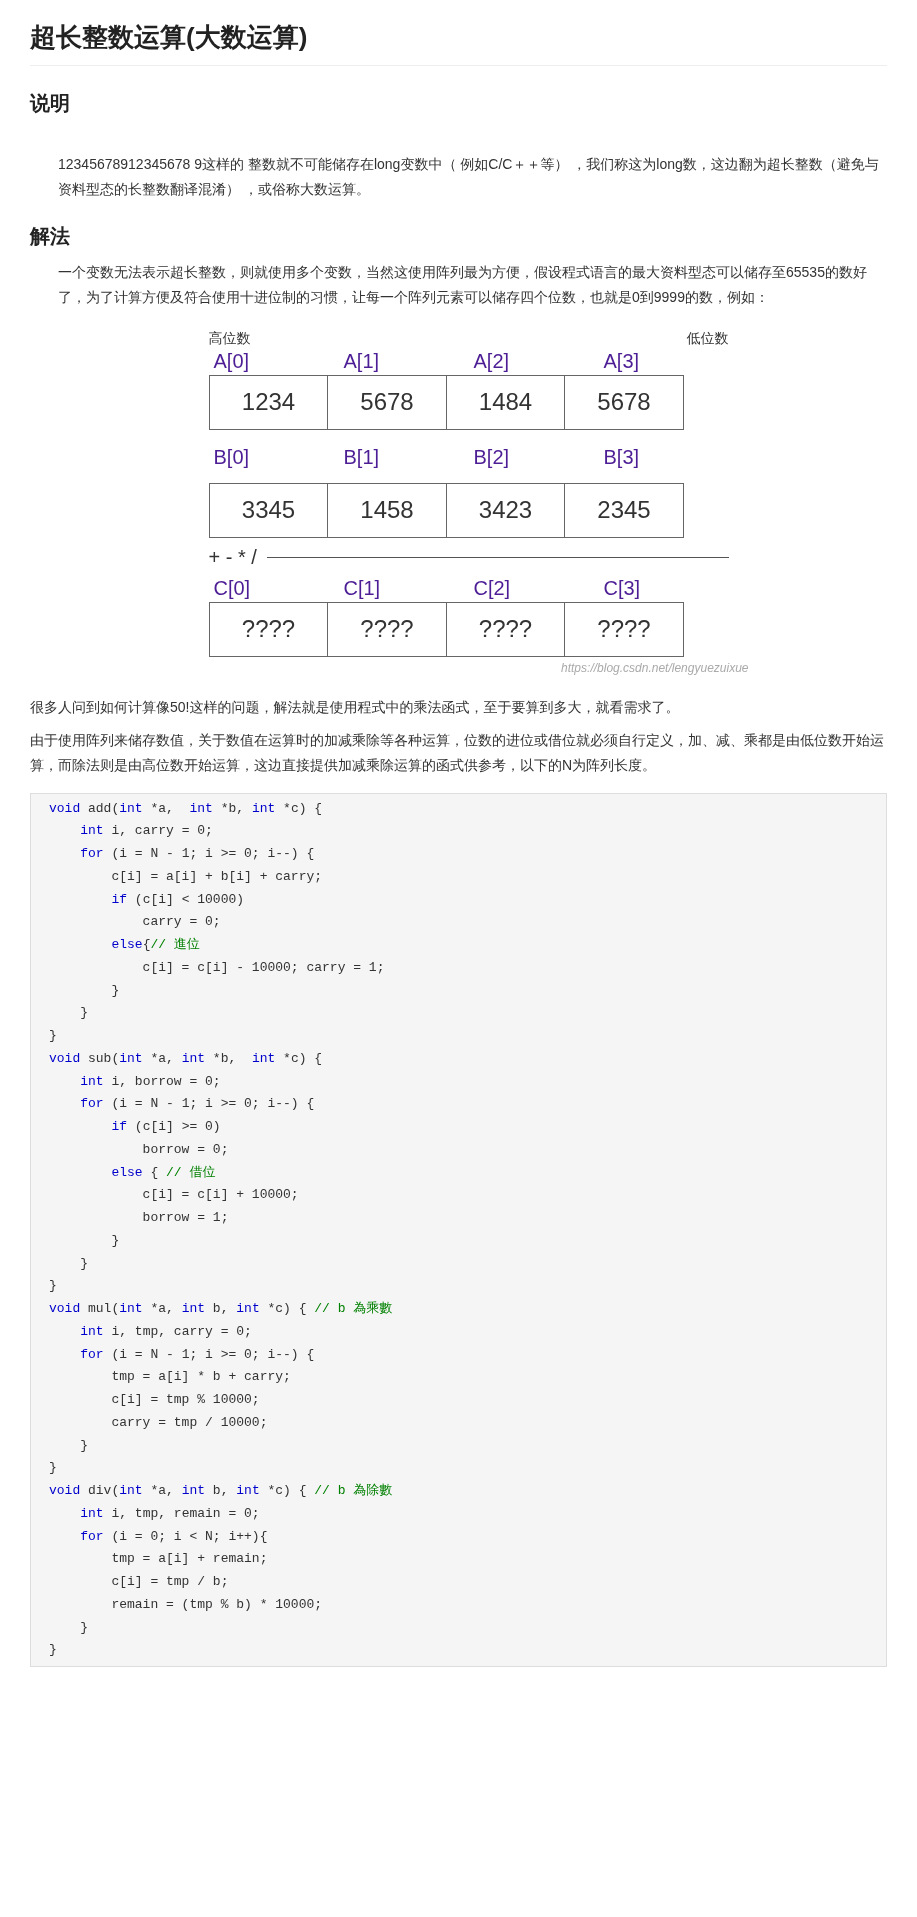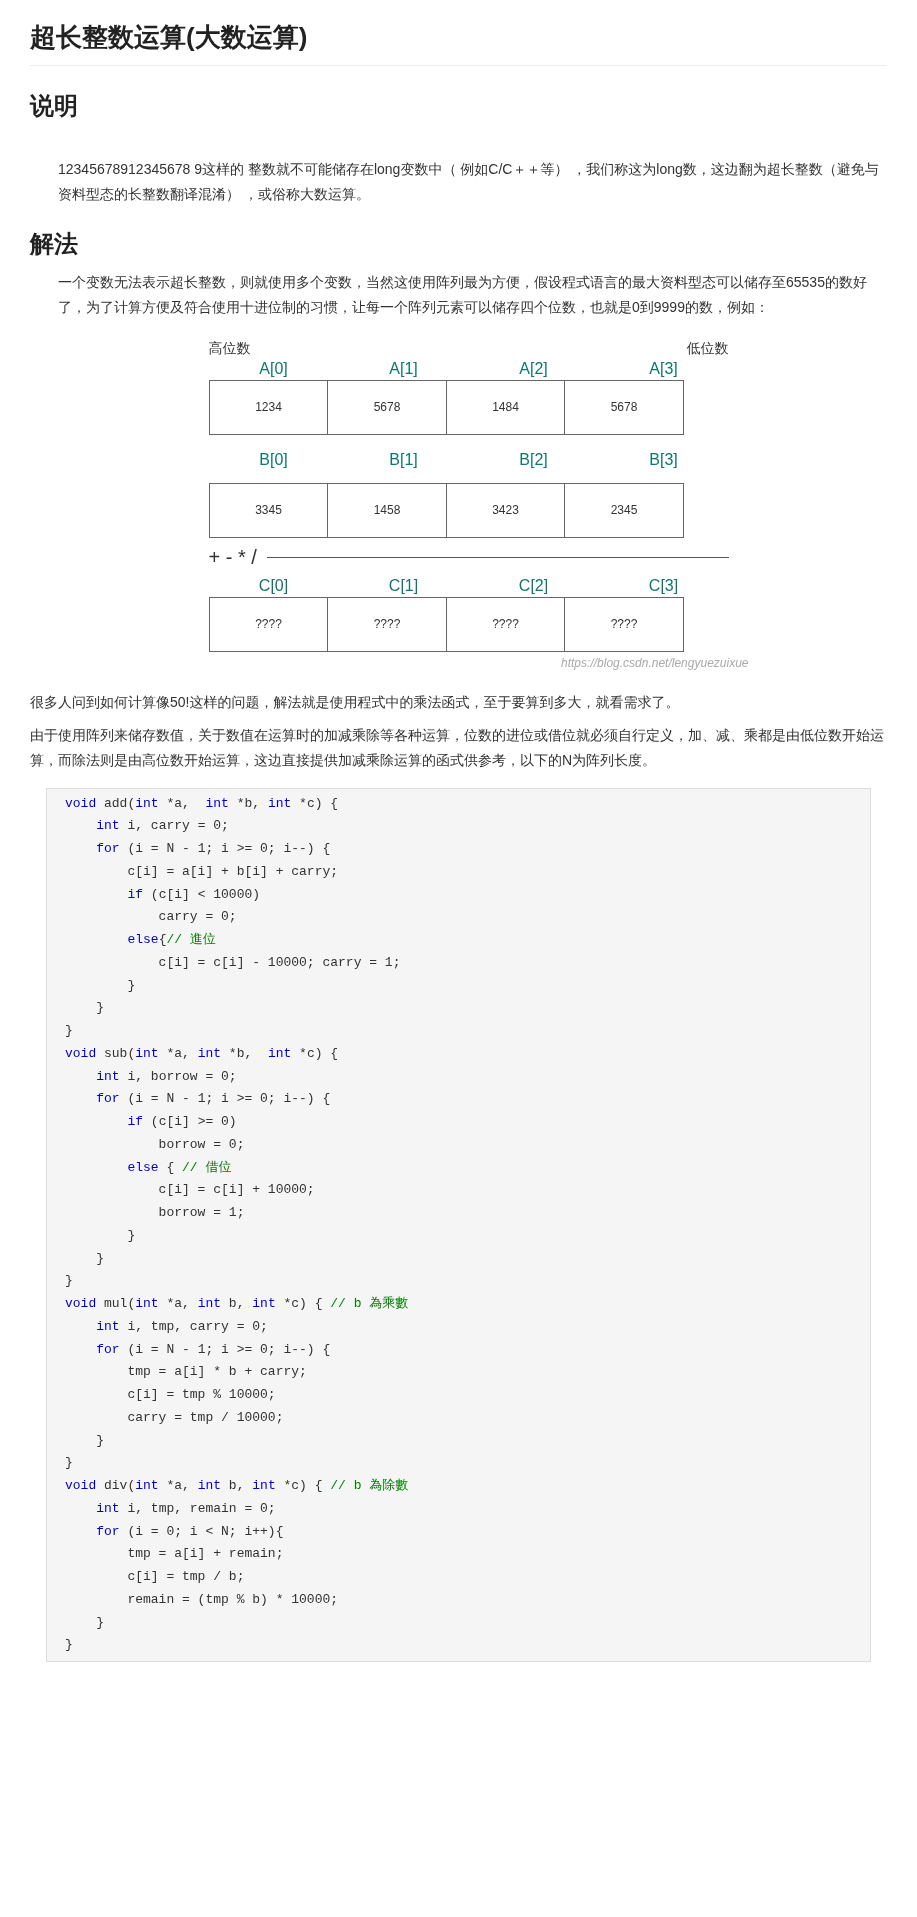--- a/index.html
+++ b/index.html
@@ -13,21 +13,21 @@
     }
     h1 {
       font-size: 26px;
       font-weight: bold;
       color: #222;
       margin-bottom: 24px;
       border-bottom: 1px solid #eee;
       padding-bottom: 10px;
     }
     h2 {
-      font-size: 24px;
+      font-size: 20px;
       font-weight: bold;
       color: #222;
       margin-top: 20px;
       margin-bottom: 10px;
     }
     .section-text {
       line-height: 1.8;
       margin-left: 28px;
       color: #333;
     }
@@ -39,23 +39,23 @@
       width: 580px;
     }
     .array-label-row {
       display: flex;
       width: 100%;
       justify-content: space-around;
       margin-bottom: 4px;
     }
     .array-label-cell {
       width: 120px;
-      text-align: center;
-      font-size: 16px;
-      color: #0f766e;
+      text-align: left;
+      font-size: 20px;
+      color: #4c1d95;
     }
     .high-low-labels {
       display: flex;
       width: 520px;
       justify-content: space-between;
       margin-bottom: 2px;
       margin-left: 20px;
     }
     .high-label, .low-label {
       font-size: 14px;
@@ -66,21 +66,21 @@
       margin-left: 20px;
       width: 520px;
     }
     .array-cell {
       width: 120px;
       height: 55px;
       border: 1.5px solid #666;
       display: flex;
       align-items: center;
       justify-content: center;
-      font-size: 12px;
+      font-size: 24px;
       color: #333;
       background: #fff;
       margin-right: -1.5px;
     }
     .operator-line {
       display: flex;
       width: 520px;
       margin-left: 20px;
       align-items: center;
       margin-top: 8px;
@@ -106,21 +106,21 @@
     }
     .body-text {
       line-height: 1.8;
       margin: 8px 0;
       color: #333;
     }
     .code-container {
       background: #f5f5f5;
       border: 1px solid #ddd;
       padding: 4px 18px;
-      margin: 14px 16px;
+      margin: 14px 0;
       font-family: "Courier New", Consolas, monospace;
       font-size: 13px;
       line-height: 1.75;
       color: #333;
       overflow-x: auto;
     }
     .code-line {
       display: block;
       white-space: pre;
     }

